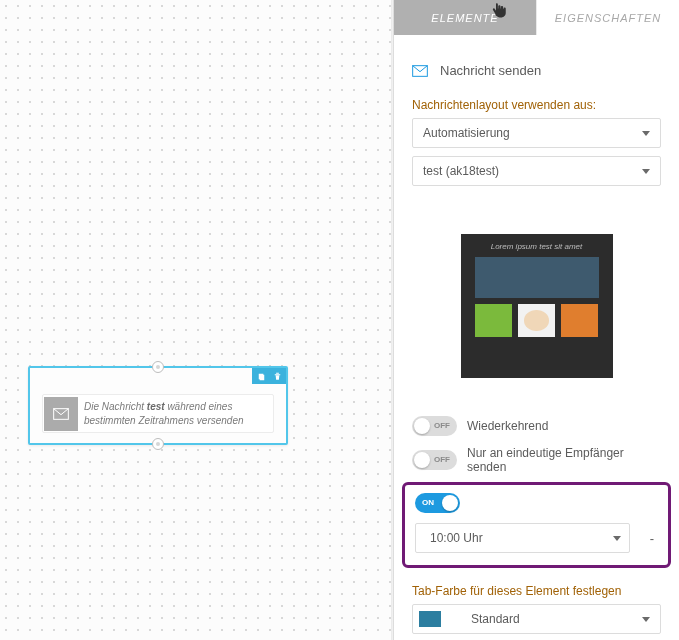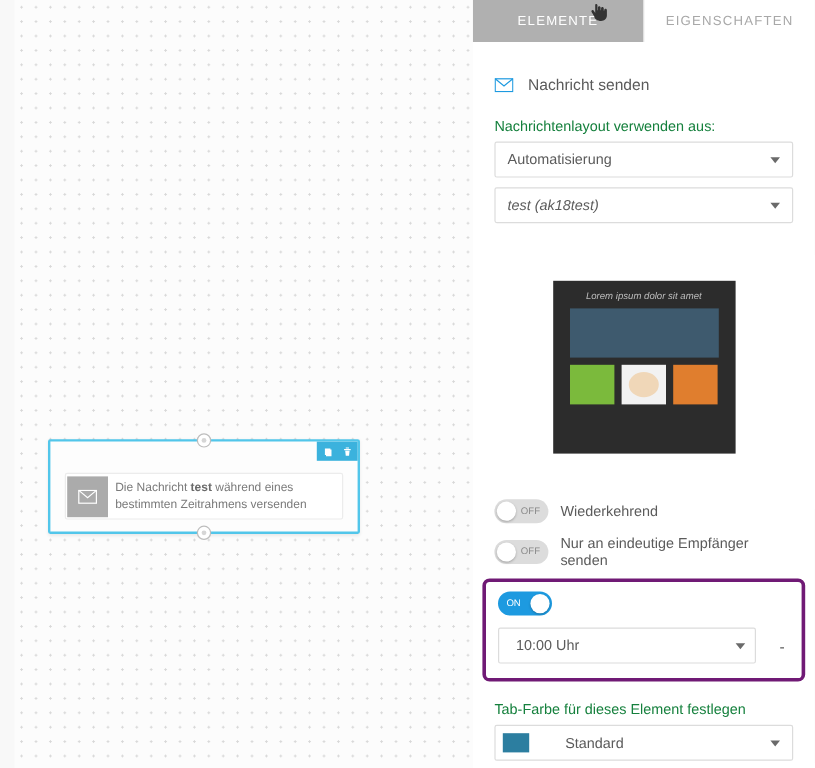--- a/index.html
+++ b/index.html
@@ -1,24 +1,25 @@
 <!DOCTYPE html>
 <html><head>
 <meta charset="utf-8">
 <style>
   * { box-sizing: border-box; margin: 0; padding: 0; font-family: Arial, Helvetica, sans-serif; }
   body { width: 679px; height: 640px; background: #f8f8f8; position: relative; overflow: hidden; }
 
   
   .canvas {
-    position: absolute; left: 12px; top: 0; width: 394px; height: 640px;
+    position: absolute; left: 0; top: 0; width: 394px; height: 640px;
     background-color: #fcfcfc;
     background-image: radial-gradient(#d8d8d8 1px, transparent 1px);
     background-size: 12px 12px;
     border-right: 1px solid #e3e3e3;
+    font-style: italic;
   }
   .canvas::after {
     content:""; position:absolute; right:-2px; top:0; bottom:0; width:4px;
     background: linear-gradient(to right, rgba(0,0,0,0.08), transparent);
   }
 
   
   .node {
     position: absolute; left: 28px; top: 366px; width: 260px;
     border: 2px solid #52c6ea; background: #fdfdfd; border-radius: 2px;
@@ -42,38 +43,38 @@
     width: 34px; height: 34px; background:#ababab; display:flex; align-items:center; justify-content:center; flex-shrink:0;
   }
   .node-icon svg { width:16px; height:12px; fill:#fff; stroke:#fff; }
   .node-text { font-size:10px; color:#7a7a7a; line-height:1.35; padding:4px 6px; }
   .node-text b { color:#6a6a6a; }
 
   
   .panel {
     position:absolute; left:394px; top:0; width:285px; height:640px; background:#fff; overflow:hidden;
   }
-  .tabs { display:flex; height:35px; }
+  .tabs { display:flex; height:35px;font-style:italic; }
   .tab { flex:1; display:flex; align-items:center; justify-content:center; font-size:11px; letter-spacing:1px; color:#a8a8a8; text-transform:uppercase; position:relative; cursor:pointer; }
   .tab.active { background:#b0b0b0; color:#fff; }
   .tab-sep { width:1px; background:#e9e9e9; }
   .panel-body { padding: 14px 18px 20px 18px; }
   .cursor-hand { position:absolute; left:490px; top:1px; pointer-events:none; z-index:20; }
   .cursor-hand svg { width:18px; height:18px; fill:#333; }
 
   .sect-header { display:flex; align-items:center; gap:12px; padding: 14px 0 10px 0; }
   .sect-header svg { width:16px; height:12px; stroke:#1d9ae0; fill:none; stroke-width:1.5; }
   .sect-header span { font-size:13px; color:#5b5b5b; }
 
-  .field-label { font-size:12px; color:#15803d; margin:10px 0 6px 0; }
+  .field-label { font-size:12px; color:#a16207; margin:10px 0 6px 0; }
   .select {
     height:30px; border:1px solid #dcdcdc; border-radius:2px; display:flex; align-items:center;
     padding:0 10px; font-size:12px; color:#5b5b5b; justify-content:space-between; cursor:pointer; background:#fff;
   }
-  .select + .select { margin-top:8px;font-style:italic; }
+  .select + .select { margin-top:8px; }
   .caret { width:0; height:0; border-left:4px solid transparent; border-right:4px solid transparent; border-top:5px solid #6a6a6a; }
 
   
   .preview-wrap { display:flex; justify-content:center; padding: 48px 0 28px 0; }
   .preview {
     width:152px; height:144px; background:#2c2c2c; padding:8px 14px 14px 14px; display:flex; flex-direction:column; gap:6px;
   }
   .pv-title { color:#bdbdbd; font-size:8px; font-style:italic; text-align:center; }
   .pv-img1 { width:100%; height:42px; background:#3e5a6e; }
   .pv-row { display:flex; gap:6px; height:34px; }
@@ -83,21 +84,21 @@
   .pv-row > div { flex:1; }
   .pv-c::after{content:"";position:absolute;inset:6px 6px 6px 6px;border-radius:50%;background:#f0d7b8;}
   .pv-row2 { display:flex; gap:6px; height:22px; }
   .pv-d { background:#c7493a; }
 
   
   .switch-row { display:flex; align-items:center; gap:10px; font-size:12px; color:#5b5b5b; margin-top:10px; }
   .switch {
     width:45px; height:20px; border-radius:10px; background:#dcdcdc; position:relative; cursor:pointer; flex-shrink:0;
   }
-  .switch .label { position:absolute; font-size:8px; font-weight:normal; top:5px; color:#8a8a8a; }
+  .switch .label { position:absolute; font-size:8px; font-weight:bold; top:5px; color:#8a8a8a; }
   .switch .label.off { right:7px; }
   .switch .label.on { left:7px; color:#fff; }
   .switch .knob { position:absolute; width:16px; height:16px; border-radius:50%; background:#fff; top:2px; left:2px; box-shadow:0 1px 2px rgba(0,0,0,0.25); }
   .switch.on { background:#1d9ae0; }
   .switch.on .knob { left:auto; right:2px; }
 
   
   .highlight {
     border:3px solid #701a75; border-radius:6px; padding:8px 10px 12px 10px; margin:8px -10px 0 -10px;
   }
@@ -168,21 +169,21 @@
       <span>Automatisierung</span>
       <span class="caret"></span>
     </div>
     <div class="select">
       <span>test (ak18test)</span>
       <span class="caret"></span>
     </div>
 
     <div class="preview-wrap">
       <div class="preview">
-        <div class="pv-title">Lorem ipsum dolor sit amet</div>
+        <div class="pv-title">Lorem ipsum test sit amet</div>
         <div class="pv-img1"></div>
         <div class="pv-row">
           <div class="pv-a"></div>
           <div class="pv-c"></div>
           <div class="pv-b"></div>
         </div>
         <div class="pv-row2">
           <div class="pv-c"></div>
           <div class="pv-d"></div>
         </div>

